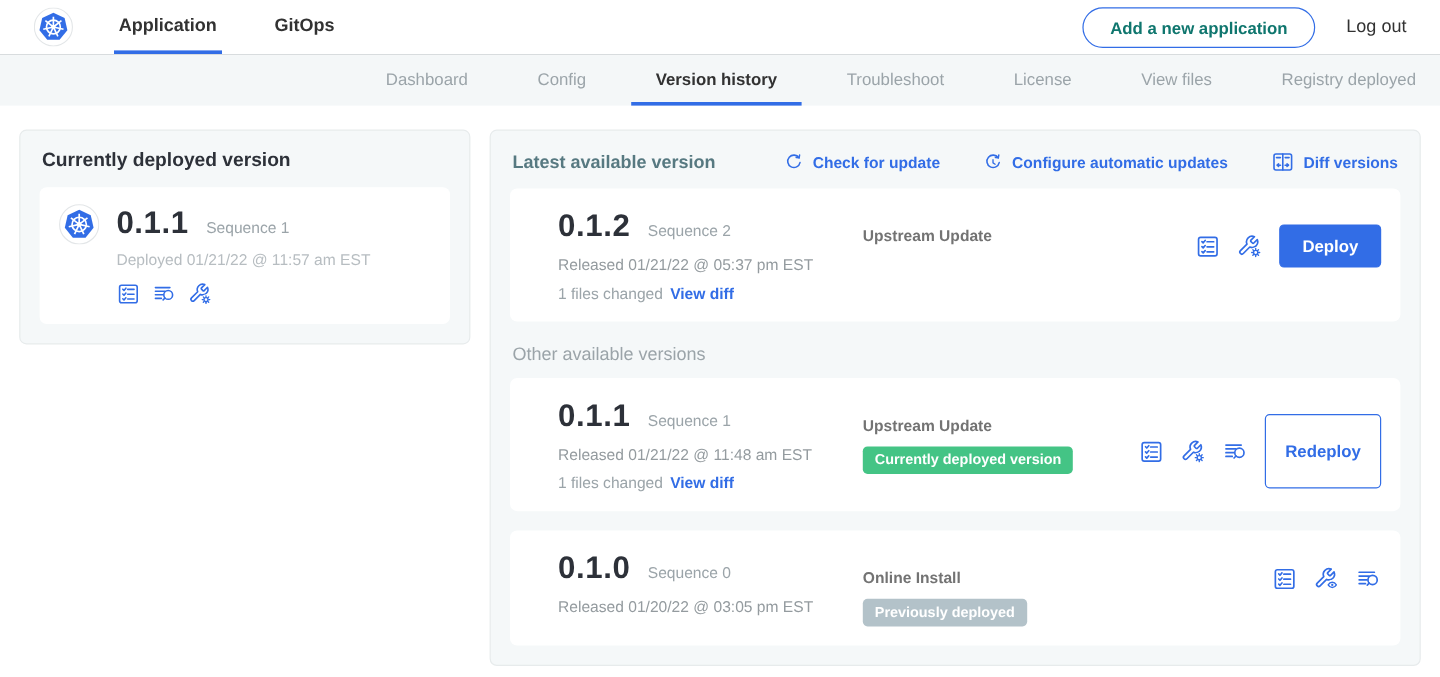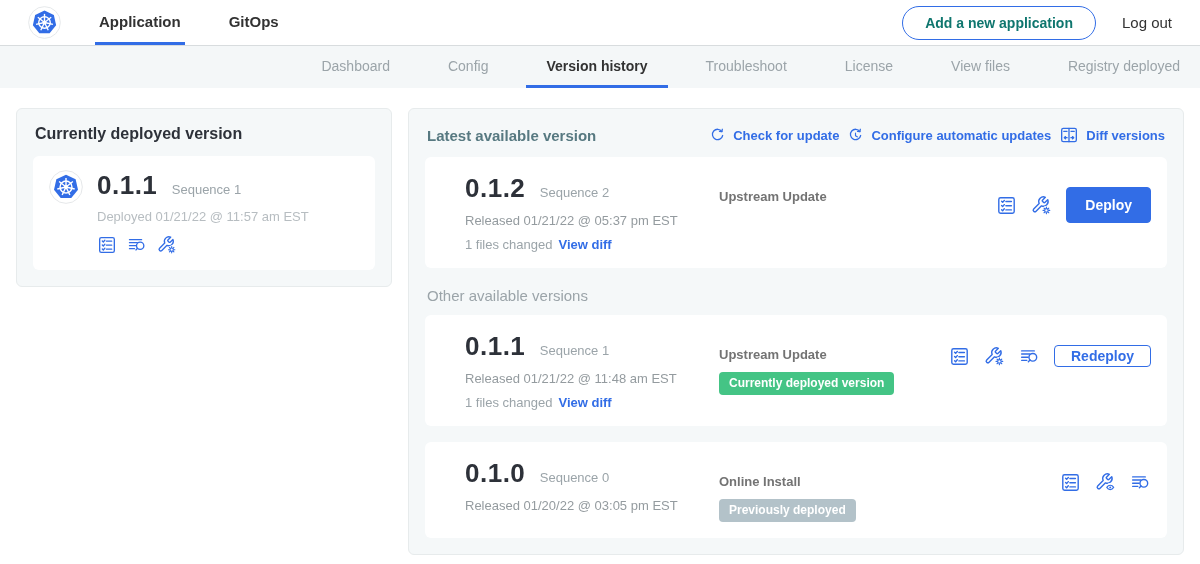--- a/index.html
+++ b/index.html
@@ -35,40 +35,40 @@
   .deployed-inner { background:#fff; border-radius:6px; padding:14px 16px 15px; display:flex; gap:14px; }
   .ver-big { font-size:26px; font-weight:700; color:#2d3139; letter-spacing:.5px; }
   .seq { font-size:13px; color:#9ba4a9; margin-left:10px; }
   .deployed-ts { font-size:13px; color:#b7bdc1; margin-top:8px; }
   .icon-row { display:flex; align-items:center; gap:10px; margin-top:11px; color:#326de6; }
 
   
   .right-panel { flex:1; padding:12px 16px 16px; }
   .rp-header { display:flex; align-items:center; margin:4px 2px 12px; }
   .rp-title { font-size:15px; font-weight:700; color:#577981; }
-  .rp-actions { margin-left:auto; display:flex; align-items:center; gap:8px; }
+  .rp-actions { margin-left:auto; display:flex; align-items:center; gap:36px; }
   .rp-link { display:flex; align-items:center; gap:7px; color:#326de6; font-size:13px;
              font-weight:700; cursor:pointer; }
   .ver-card { background:#fff; border-radius:6px; padding:16px; display:flex; align-items:flex-start; }
   .vc-left { flex:0 0 254px;margin-left:24px; }
   .vc-mid { flex:1; padding-top:16px; }
   .vc-right { display:flex; align-items:center; gap:14px; color:#326de6; padding-top:14px; }
   .released { font-size:13px; color:#949b9f; margin-top:9px; }
   .files-line { font-size:13px; color:#9ba4a9; margin-top:9px; }
   .view-diff { color:#326de6; font-weight:700; margin-left:6px; cursor:pointer; }
   .source { font-size:13px; font-weight:700; color:#737373; }
   .badge { display:inline-block; margin-top:10px; font-size:12px; font-weight:700; color:#fff;
            padding:4px 10px 5px; border-radius:4px; }
   .badge.green { background:#44c485; }
   .badge.gray  { background:#b3c2c9; }
   .btn-primary { background:#326de6; color:#fff; border:1px solid #326de6; font-weight:700;
                  font-size:14px; padding:9px 18px; border-radius:4px; cursor:pointer;
                  font-family:"Liberation Sans", sans-serif; }
   .btn-outline { background:#fff; color:#326de6; border:1px solid #326de6; font-weight:700;
-                 font-size:14px; padding:2px 16px; border-radius:4px; cursor:pointer;
+                 font-size:14px; padding:22px 16px; border-radius:4px; cursor:pointer;
                  font-family:"Liberation Sans", sans-serif; }
   .other-title { font-size:15px; color:#9ba4a9; margin:19px 2px 11px; }
   .gap16 { height:16px; }
 
   .ic { display:block; }
   .ic20 { width:20px; height:20px; }
   .ic21 { width:21px; height:21px; }
   .ic17 { width:17px; height:17px; }
   .action-icon { cursor:pointer; }
   svg.defs { position:absolute; width:0; height:0; }

